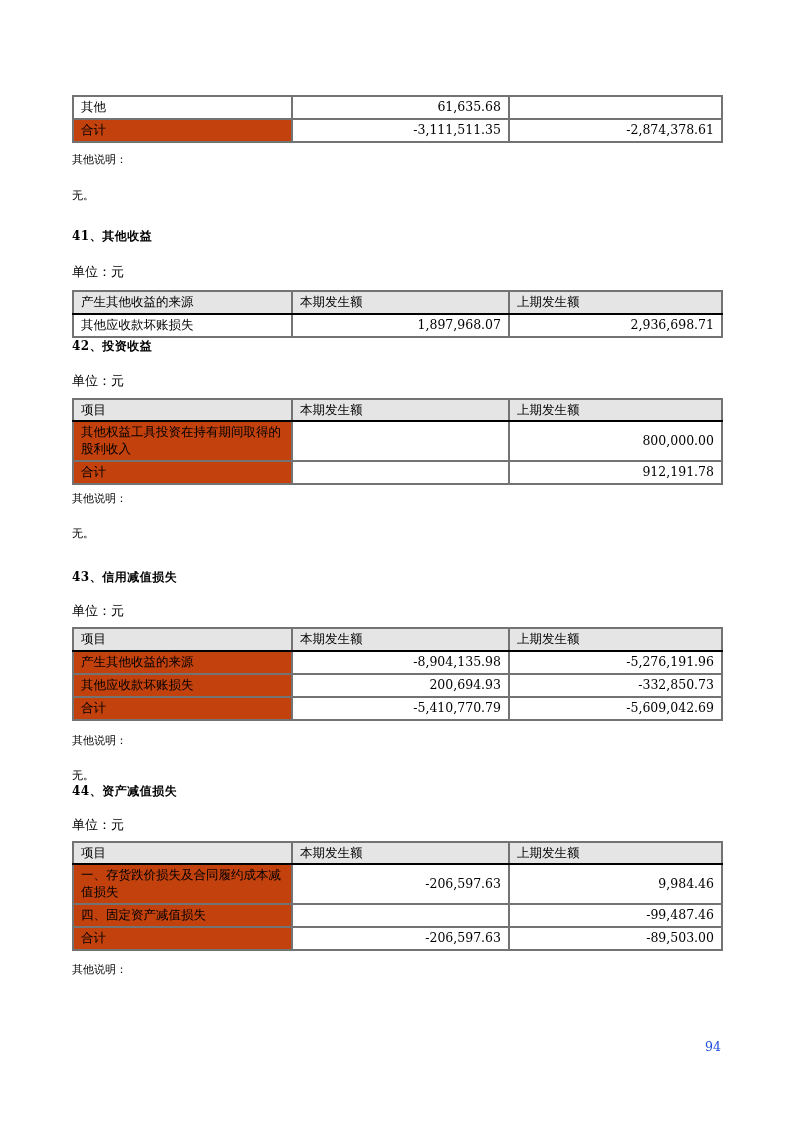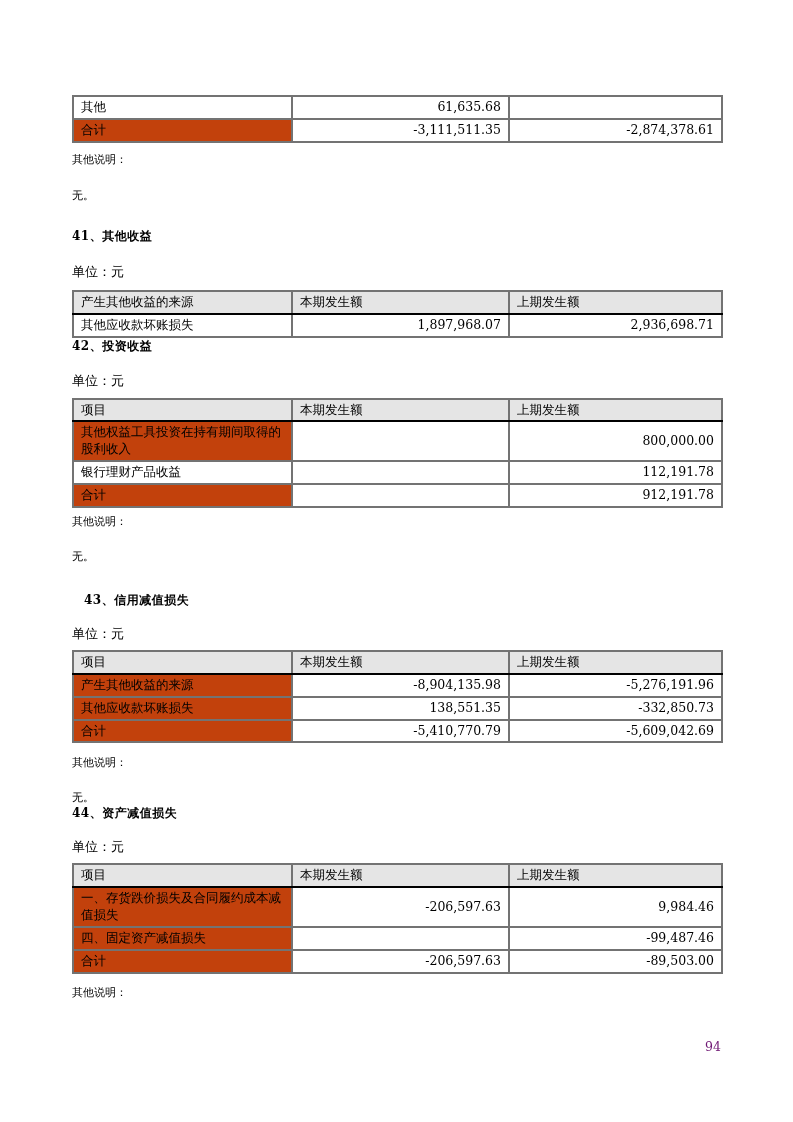--- a/index.html
+++ b/index.html
@@ -37,33 +37,33 @@
     margin-top:23px;
   }
   td.lbl { text-align:left; }
   td.gray { background:#c2410c; }
   td.num { text-align:right; }
   .title { font-weight:bold; font-size:12px; letter-spacing:0.5px; }
   .unit  { text-align:left; font-size:13px; padding-right:2px; }
   .note  { font-size:11px; }
   .pageno {
     position:absolute; right:72px; top:1039px;
-    font-size:12.5px; color:#701a75;
+    font-size:12.5px; color:#1d4ed8;
   }
   
   .mt-top   { margin-top:95px; }
   .mt-note1 { margin-top:9px;  }
   .mt-none1 { margin-top:21px; }
   .mt-t41   { margin-top:25px; }
   .mt-u41   { margin-top:18px; margin-bottom:9px; }
   .mt-t42   { }
   .mt-u42   { margin-top:17px; margin-bottom:8px; }
   .mt-note2 { margin-top:6px;  }
   .mt-none2 { margin-top:20px; }
-  .mt-t43   { margin-top:28px;margin-left:12px; }
+  .mt-t43   { margin-top:28px; }
   .mt-u43   { margin-top:16px; margin-bottom:7px; }
   .mt-note3 { margin-top:12px; }
   .mt-none3 { margin-top:20px; }
   .mt-t44   { }
   .mt-u44   { margin-top:16px; margin-bottom:7px; }
   .mt-note4 { margin-top:11px; }
 </style>
 </head>
 <body>
 
@@ -127,25 +127,20 @@
         <td>项目</td>
         <td>本期发生额</td>
         <td>上期发生额</td>
       </tr>
       <tr>
         <td class="lbl gray">其他权益工具投资在持有期间取得的股利收入</td>
         <td class="num"></td>
         <td class="num">800,000.00</td>
       </tr>
       <tr>
-        <td class="lbl">银行理财产品收益</td>
-        <td class="num"></td>
-        <td class="num">112,191.78</td>
-      </tr>
-      <tr>
         <td class="lbl gray">合计</td>
         <td class="num"></td>
         <td class="num">912,191.78</td>
       </tr>
     </tbody>
       </table>
     <div class="note mt-note2">其他说明：</div>
     <div class="note mt-none2">无。</div>
 
     <div class="title mt-t43">43、信用减值损失</div>
@@ -162,21 +157,21 @@
         <td>本期发生额</td>
         <td>上期发生额</td>
       </tr>
       <tr>
         <td class="lbl gray">产生其他收益的来源</td>
         <td class="num">-8,904,135.98</td>
         <td class="num">-5,276,191.96</td>
       </tr>
       <tr>
         <td class="lbl gray">其他应收款坏账损失</td>
-        <td class="num">138,551.35</td>
+        <td class="num">200,694.93</td>
         <td class="num">-332,850.73</td>
       </tr>
       <tr>
         <td class="lbl gray">合计</td>
         <td class="num">-5,410,770.79</td>
         <td class="num">-5,609,042.69</td>
       </tr>
     </tbody>
       </table>
     <div class="note mt-note3">其他说明：</div>

